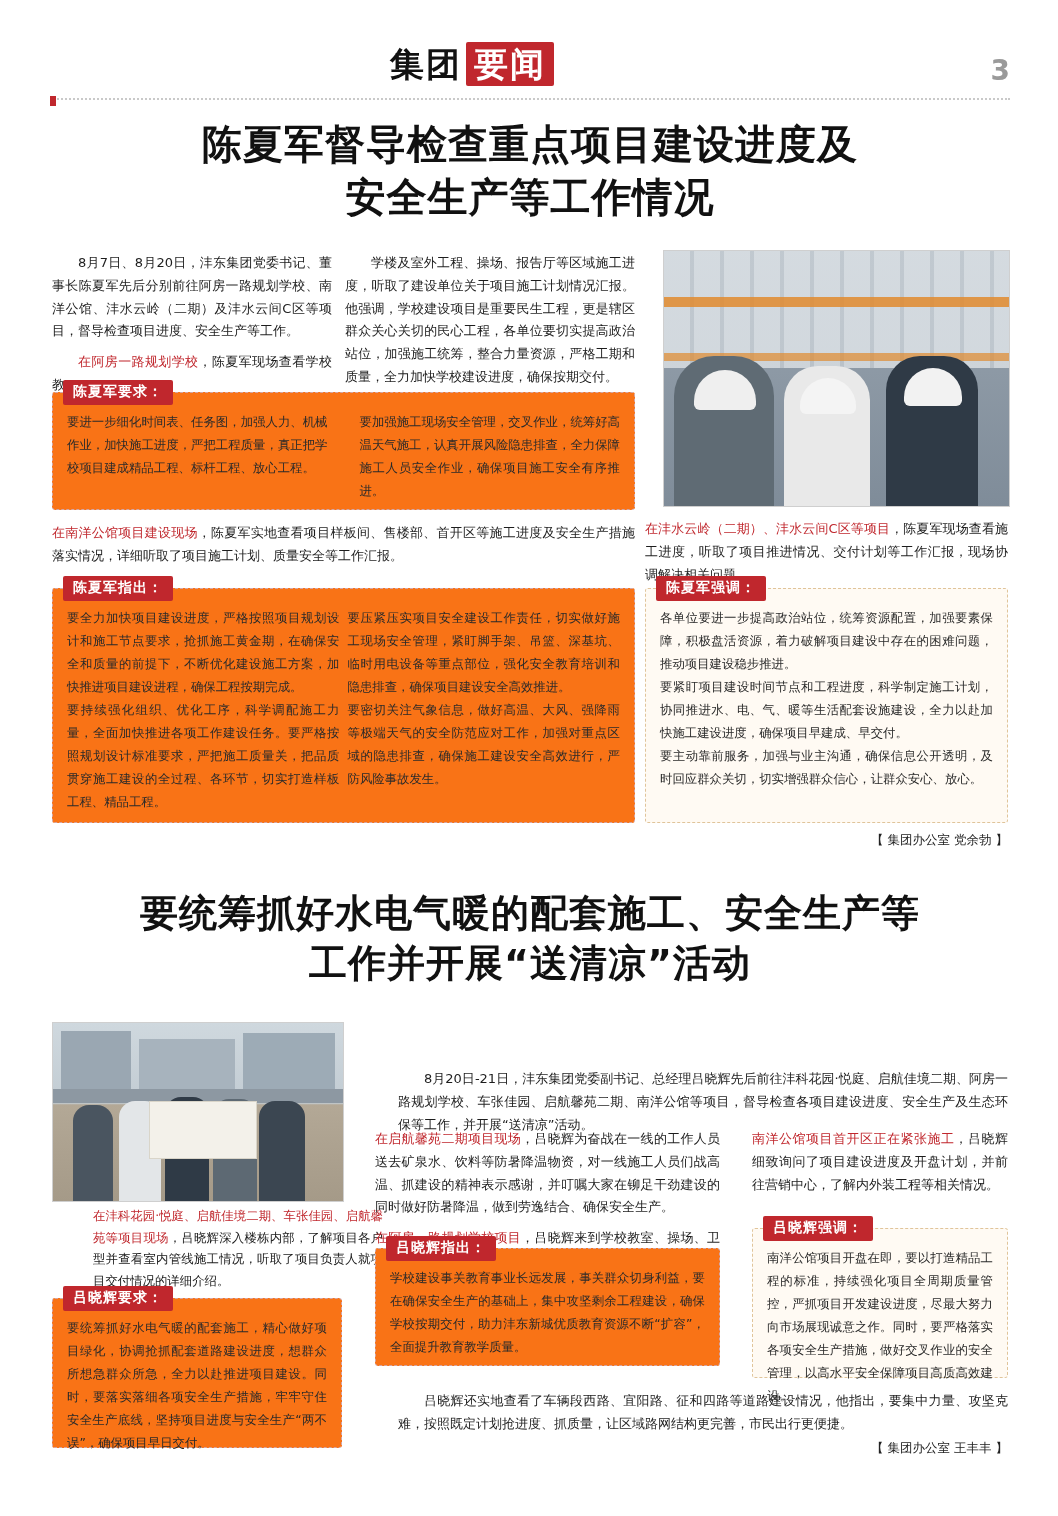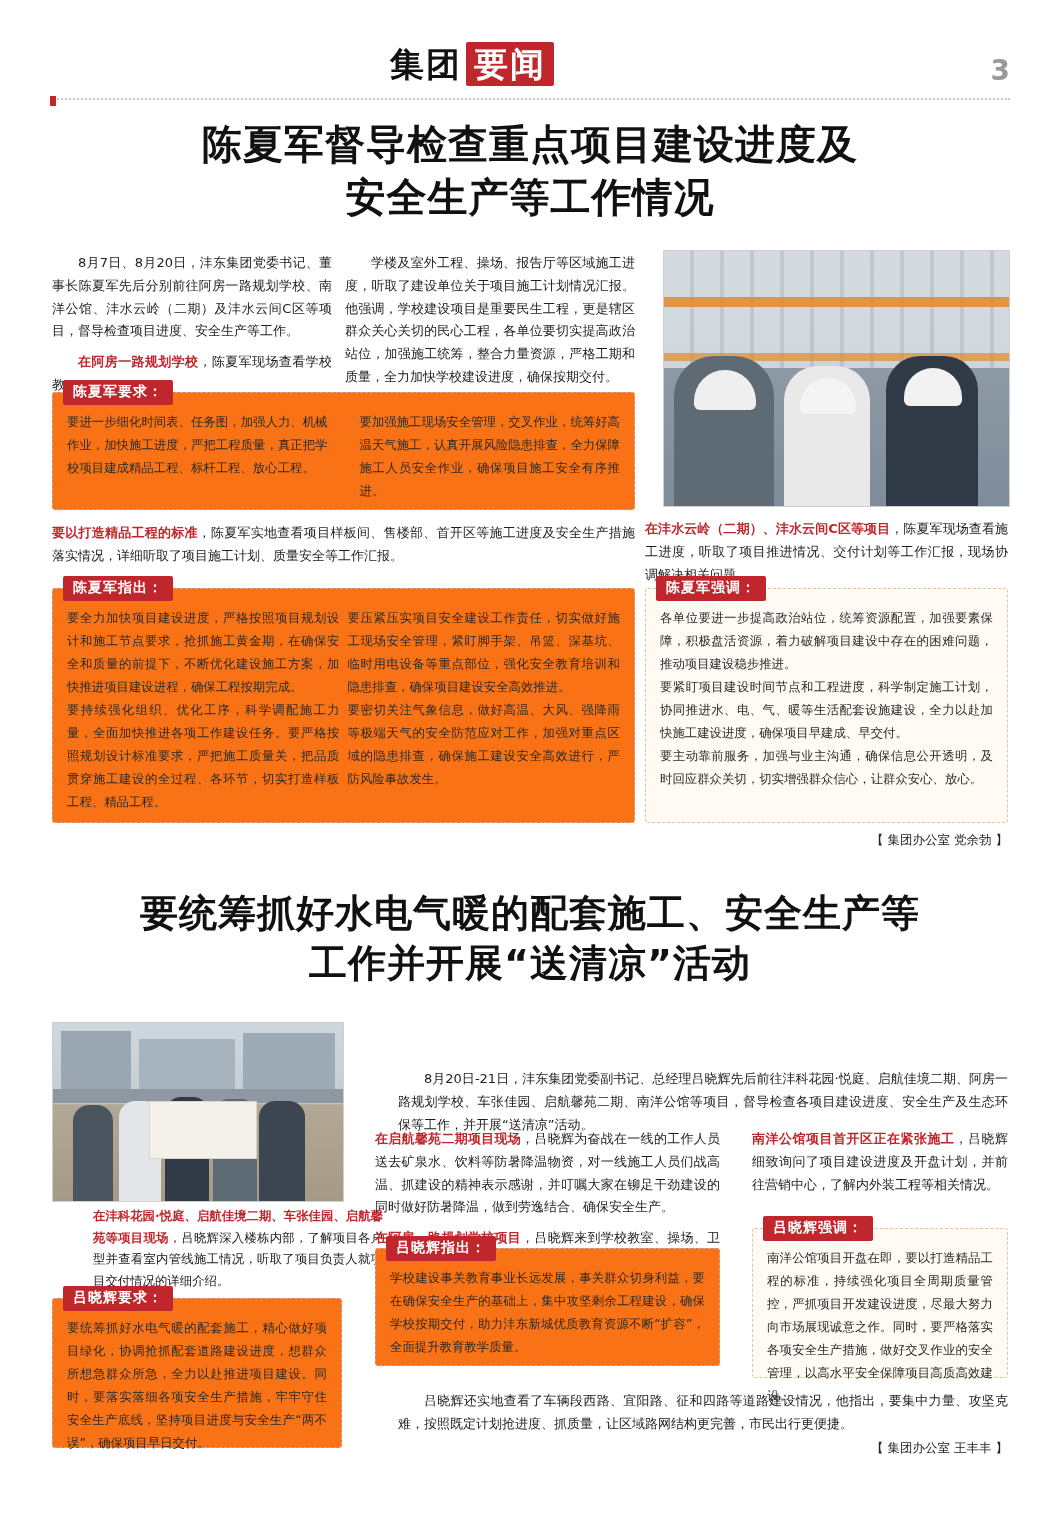--- a/index.html
+++ b/index.html
@@ -51,21 +51,21 @@
   #h1{position:absolute;left:60px;top:118px;width:940px;font-size:40px;letter-spacing:1px;}
   #h2{position:absolute;left:60px;top:888px;width:940px;font-size:38px;letter-spacing:1px;}
 
   
   .body-col{
     font-size:13px;line-height:1.75;text-align:justify;
     color:#1d1d1d;
     font-family:"DejaVu Sans", sans-serif;
   }
   .body-col p{margin:0 0 8px 0;text-indent:2em;}
-  .lead{color:#c0272d;font-weight:bold;}
+  .lead{color:#c0272d;font-weight:normal;}
 
   
   .qbox{
     position:absolute;
     border:1px dashed #d3a6a6;
     border-radius:3px;
     background:#f97316;
     box-sizing:border-box;
   }
   .qbox.warm{background:#fffaf3;border-color:#e0c49a;}
@@ -141,21 +141,21 @@
 
   <div class="qbox" style="left:52px;top:392px;width:583px;height:118px;">
     <div class="qtag">陈夏军要求：</div>
     <div class="qbody" style="display:flex;gap:32px;">
       <div style="flex:1;">要进一步细化时间表、任务图，加强人力、机械作业，加快施工进度，严把工程质量，真正把学校项目建成精品工程、标杆工程、放心工程。</div>
       <div style="flex:1;">要加强施工现场安全管理，交叉作业，统筹好高温天气施工，认真开展风险隐患排查，全力保障施工人员安全作业，确保项目施工安全有序推进。</div>
     </div>
   </div>
 
   <div class="body-col" style="position:absolute;left:52px;top:522px;width:583px;">
-    <p style="text-indent:0;"><span class="lead">要以打造精品工程的标准</span><span>，陈夏军实地查看项目样板间、售楼部、首开区等施工进度及安全生产措施落实情况，详细听取了项目施工计划、质量安全等工作汇报。</span></p>
+    <p style="text-indent:0;"><span class="lead">在南洋公馆项目建设现场</span><span>，陈夏军实地查看项目样板间、售楼部、首开区等施工进度及安全生产措施落实情况，详细听取了项目施工计划、质量安全等工作汇报。</span></p>
   </div>
 
   <div class="body-col" style="position:absolute;left:645px;top:518px;width:363px;">
     <p style="text-indent:0;"><span class="lead">在沣水云岭（二期）、沣水云间C区等项目</span><span>，陈夏军现场查看施工进度，听取了项目推进情况、交付计划等工作汇报，现场协调解决相关问题。</span></p>
   </div>
 
   <div class="qbox" style="left:52px;top:588px;width:583px;height:235px;">
     <div class="qtag">陈夏军指出：</div>
     <div class="qbody" style="display:flex;gap:8px;">
       <div style="flex:1;white-space:pre-line;">要全力加快项目建设进度，严格按照项目规划设计和施工节点要求，抢抓施工黄金期，在确保安全和质量的前提下，不断优化建设施工方案，加快推进项目建设进程，确保工程按期完成。

